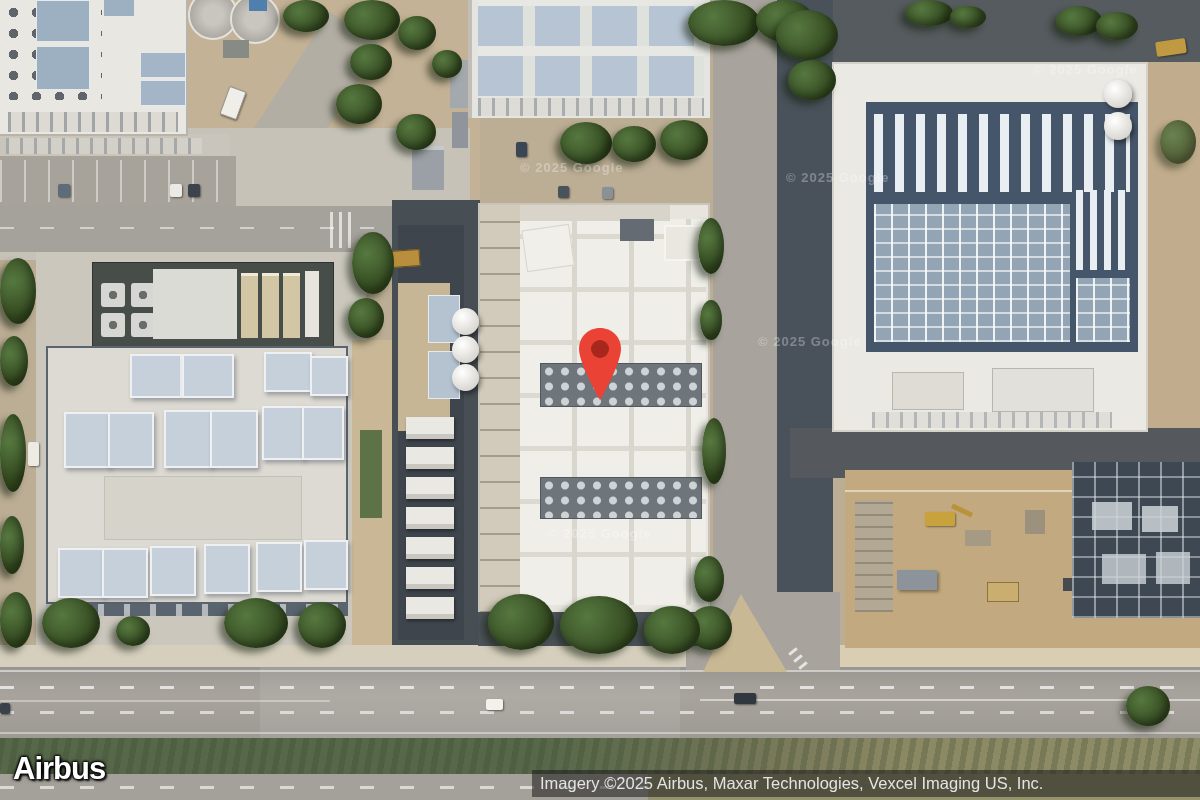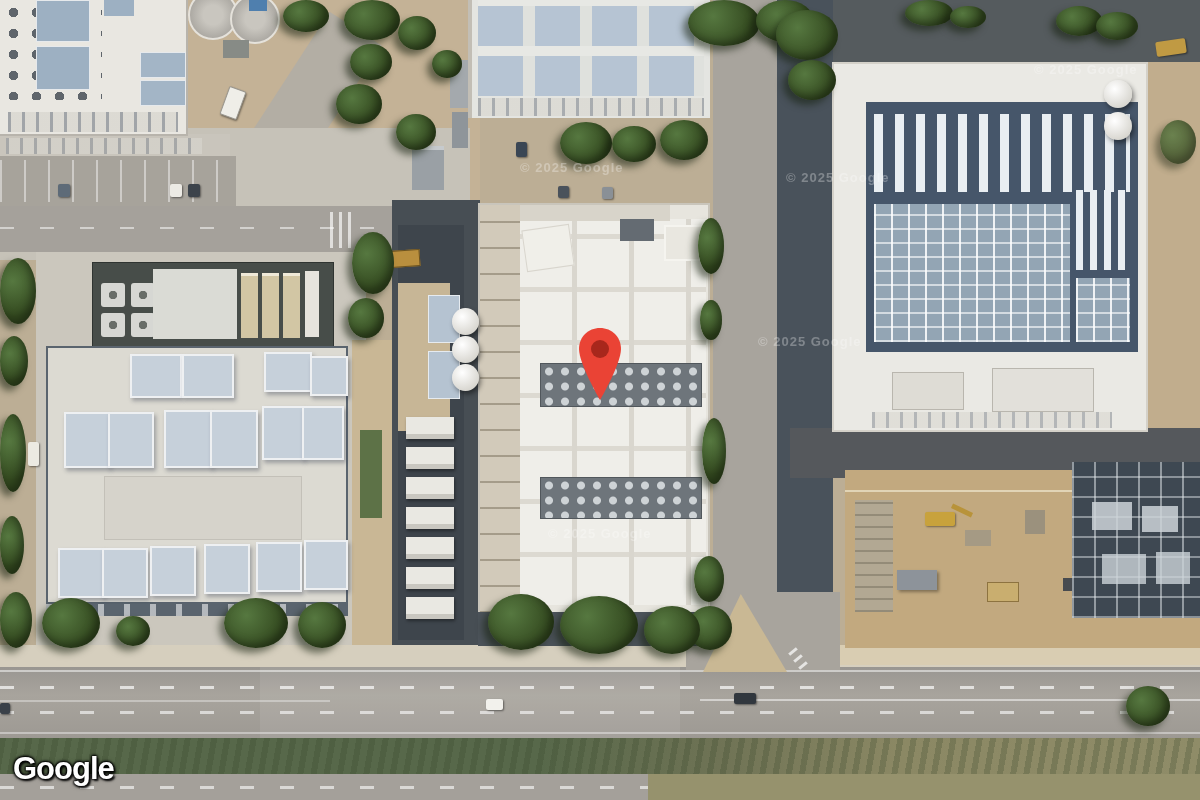--- a/index.html
+++ b/index.html
@@ -246,15 +246,18 @@
   <div class="wm" style="left:786px;top:170px;">© 2025 Google</div>
   <div class="wm" style="left:758px;top:334px;">© 2025 Google</div>
   <div class="wm" style="left:548px;top:526px;">© 2025 Google</div>
   <div class="wm" style="left:1034px;top:62px;">© 2025 Google</div>
 
   <svg class="a" style="left:576px;top:326px;" width="48" height="76" viewBox="0 0 48 76">
     <path d="M24 2 C12 2 3 11 3 23 c0 15 21 51 21 51 s21 -36 21 -51 C45 11 36 2 24 2 Z" fill="#EA4335"></path>
     <circle cx="24" cy="23" r="9" fill="#A8271C"></circle>
   </svg>
 
-  <div class="logo">Google</div>
+  <div class="logo">Airbus</div>
+  <div class="attr">
+    <span>Imagery ©2025 Airbus, Maxar Technologies, Vexcel Imaging US, Inc.</span>
+  </div>
 
 </div>
 
 </body></html>

